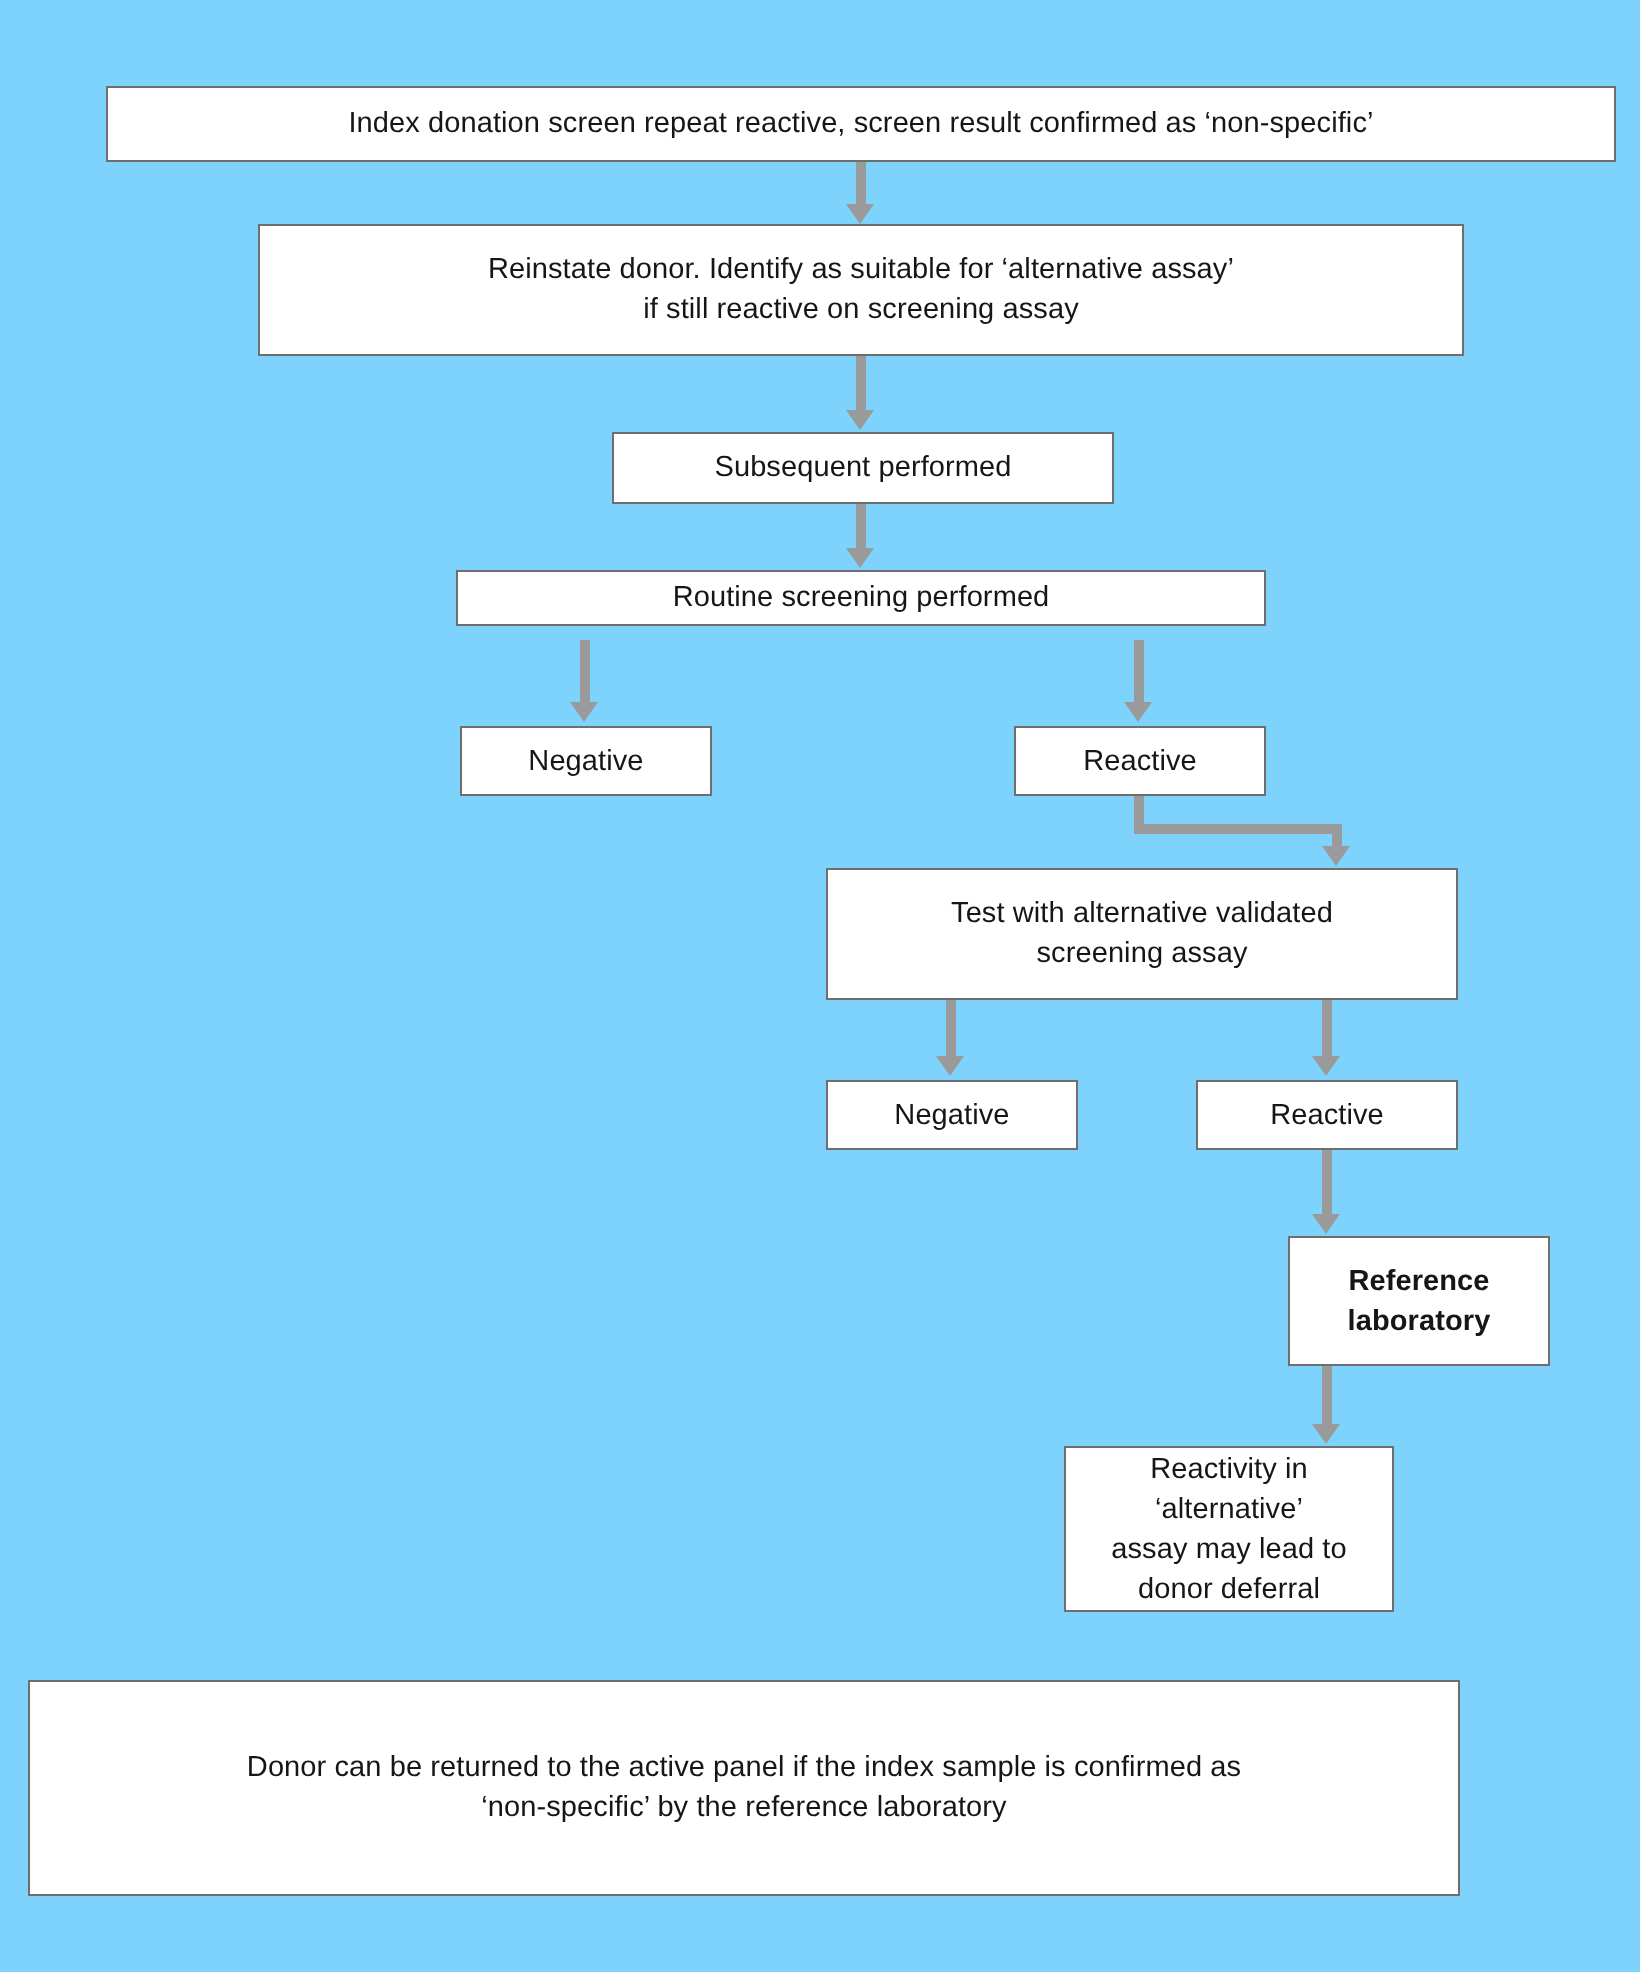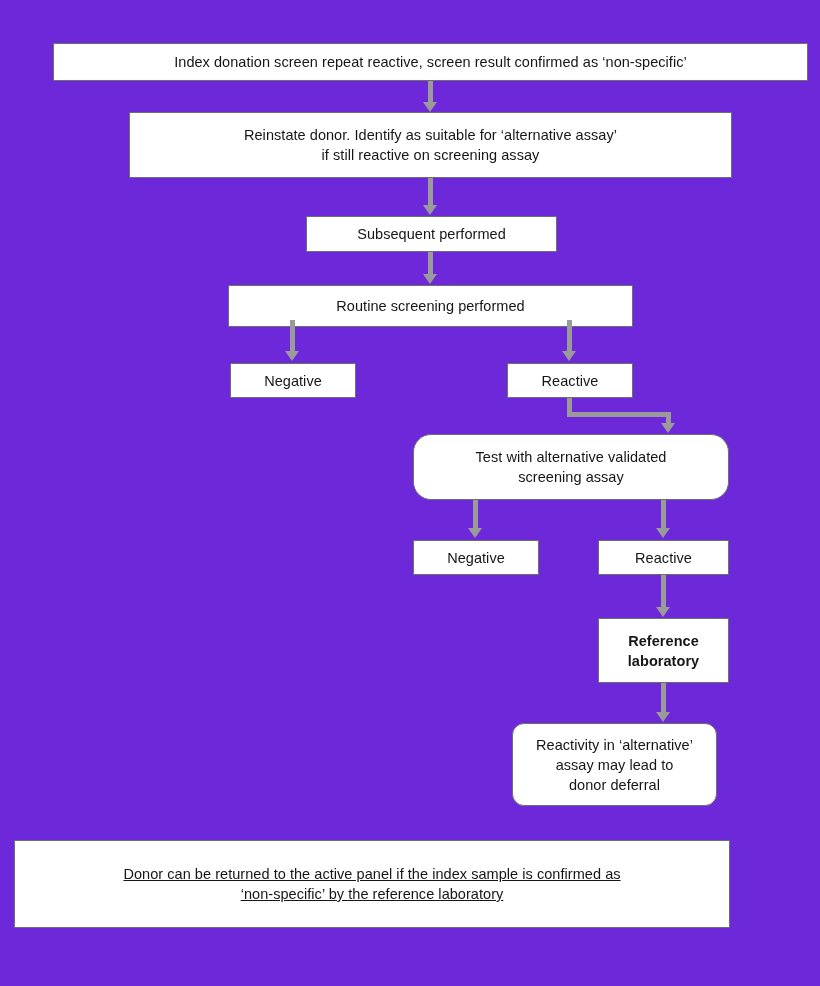--- a/index.html
+++ b/index.html
@@ -11,39 +11,40 @@
     width: 820px;
     height: 986px;
     background: #f5f5f5;
     font-family: "Liberation Sans", sans-serif;
     overflow: hidden;
   }
   #flowchart {
     position: relative;
     width: 820px;
     height: 986px;
-    background: #6d28d9;
+    background: #7dd3fc;
   }
   .node {
     position: absolute;
     box-sizing: border-box;
     background: #ffffff;
     border: 1.6px solid #6e6e6e;
     display: flex;
     align-items: center;
     justify-content: center;
     text-align: center;
     color: #161616;
     font-size: 14.5px;
     line-height: 1.38;
     letter-spacing: 0.05px;
     padding: 2px 6px;
   }
   .node.bold {
     font-weight: bold;
+    margin-left: 46px;
   }
   .node .node-text {
     display: block;
     width: 100%;
     white-space: pre-line;
   }
   
   .arrow-line {
     position: absolute;
     width: 5px;
@@ -85,21 +86,21 @@
   <div class="arrow-line" style="left:428px; top:178px; height:27px;"></div>
   <div class="arrow-head" style="left:423px; top:205px;"></div>
 
   <div class="node" style="left:306px; top:216px; width:251px; height:36px;">
     <span class="node-text">Subsequent performed</span>
   </div>
 
   <div class="arrow-line" style="left:428px; top:252px; height:22px;"></div>
   <div class="arrow-head" style="left:423px; top:274px;"></div>
 
-  <div class="node" style="left:228px; top:285px; width:405px; height:42px;">
+  <div class="node" style="left:228px; top:285px; width:405px; height:28px;">
     <span class="node-text">Routine screening performed</span>
   </div>
 
   <div class="arrow-line" style="left:290px; top:320px; height:31px;"></div>
   <div class="arrow-head" style="left:285px; top:351px;"></div>
 
   <div class="arrow-line" style="left:567px; top:320px; height:31px;"></div>
   <div class="arrow-head" style="left:562px; top:351px;"></div>
 
   <div class="node" style="left:230px; top:363px; width:126px; height:35px;">
@@ -108,21 +109,21 @@
 
   <div class="node" style="left:507px; top:363px; width:126px; height:35px;">
     <span class="node-text">Reactive</span>
   </div>
 
   <div class="arrow-line" style="left:567px; top:398px; height:17px;"></div>
   <div class="branch-bar" style="left:567px; top:412px; width:104px;"></div>
   <div class="arrow-line" style="left:666px; top:412px; height:12px;"></div>
   <div class="arrow-head" style="left:661px; top:423px;"></div>
 
-  <div class="node" style="left:413px; top:434px; width:316px; height:66px;border-radius:18px;">
+  <div class="node" style="left:413px; top:434px; width:316px; height:66px;">
     <span class="node-text">Test with alternative validated
 screening assay</span>
   </div>
 
   <div class="arrow-line" style="left:473px; top:500px; height:28px;"></div>
   <div class="arrow-head" style="left:468px; top:528px;"></div>
 
   <div class="arrow-line" style="left:661px; top:500px; height:28px;"></div>
   <div class="arrow-head" style="left:656px; top:528px;"></div>
 
@@ -138,24 +139,24 @@
   <div class="arrow-head" style="left:656px; top:607px;"></div>
 
   <div class="node bold" style="left:598px; top:618px; width:131px; height:65px;">
     <span class="node-text">Reference
 laboratory</span>
   </div>
 
   <div class="arrow-line" style="left:661px; top:683px; height:29px;"></div>
   <div class="arrow-head" style="left:656px; top:712px;"></div>
 
-  <div class="node" style="left:512px; top:723px; width:205px; height:83px;border-radius:12px;">
+  <div class="node" style="left:532px; top:723px; width:165px; height:83px;">
     <span class="node-text">Reactivity in ‘alternative’
 assay may lead to
 donor deferral</span>
   </div>
 
-  <div class="node" style="left:14px; top:840px; width:716px; height:88px; flex-direction:column; justify-content:center; gap:20px;text-decoration:underline;">
+  <div class="node" style="left:14px; top:840px; width:716px; height:108px; flex-direction:column; justify-content:center; gap:20px;">
     <span class="node-text">Donor can be returned to the active panel if the index sample is confirmed as
 ‘non-specific’ by the reference laboratory</span>
   </div>
 
 </div>
 
 </body></html>

